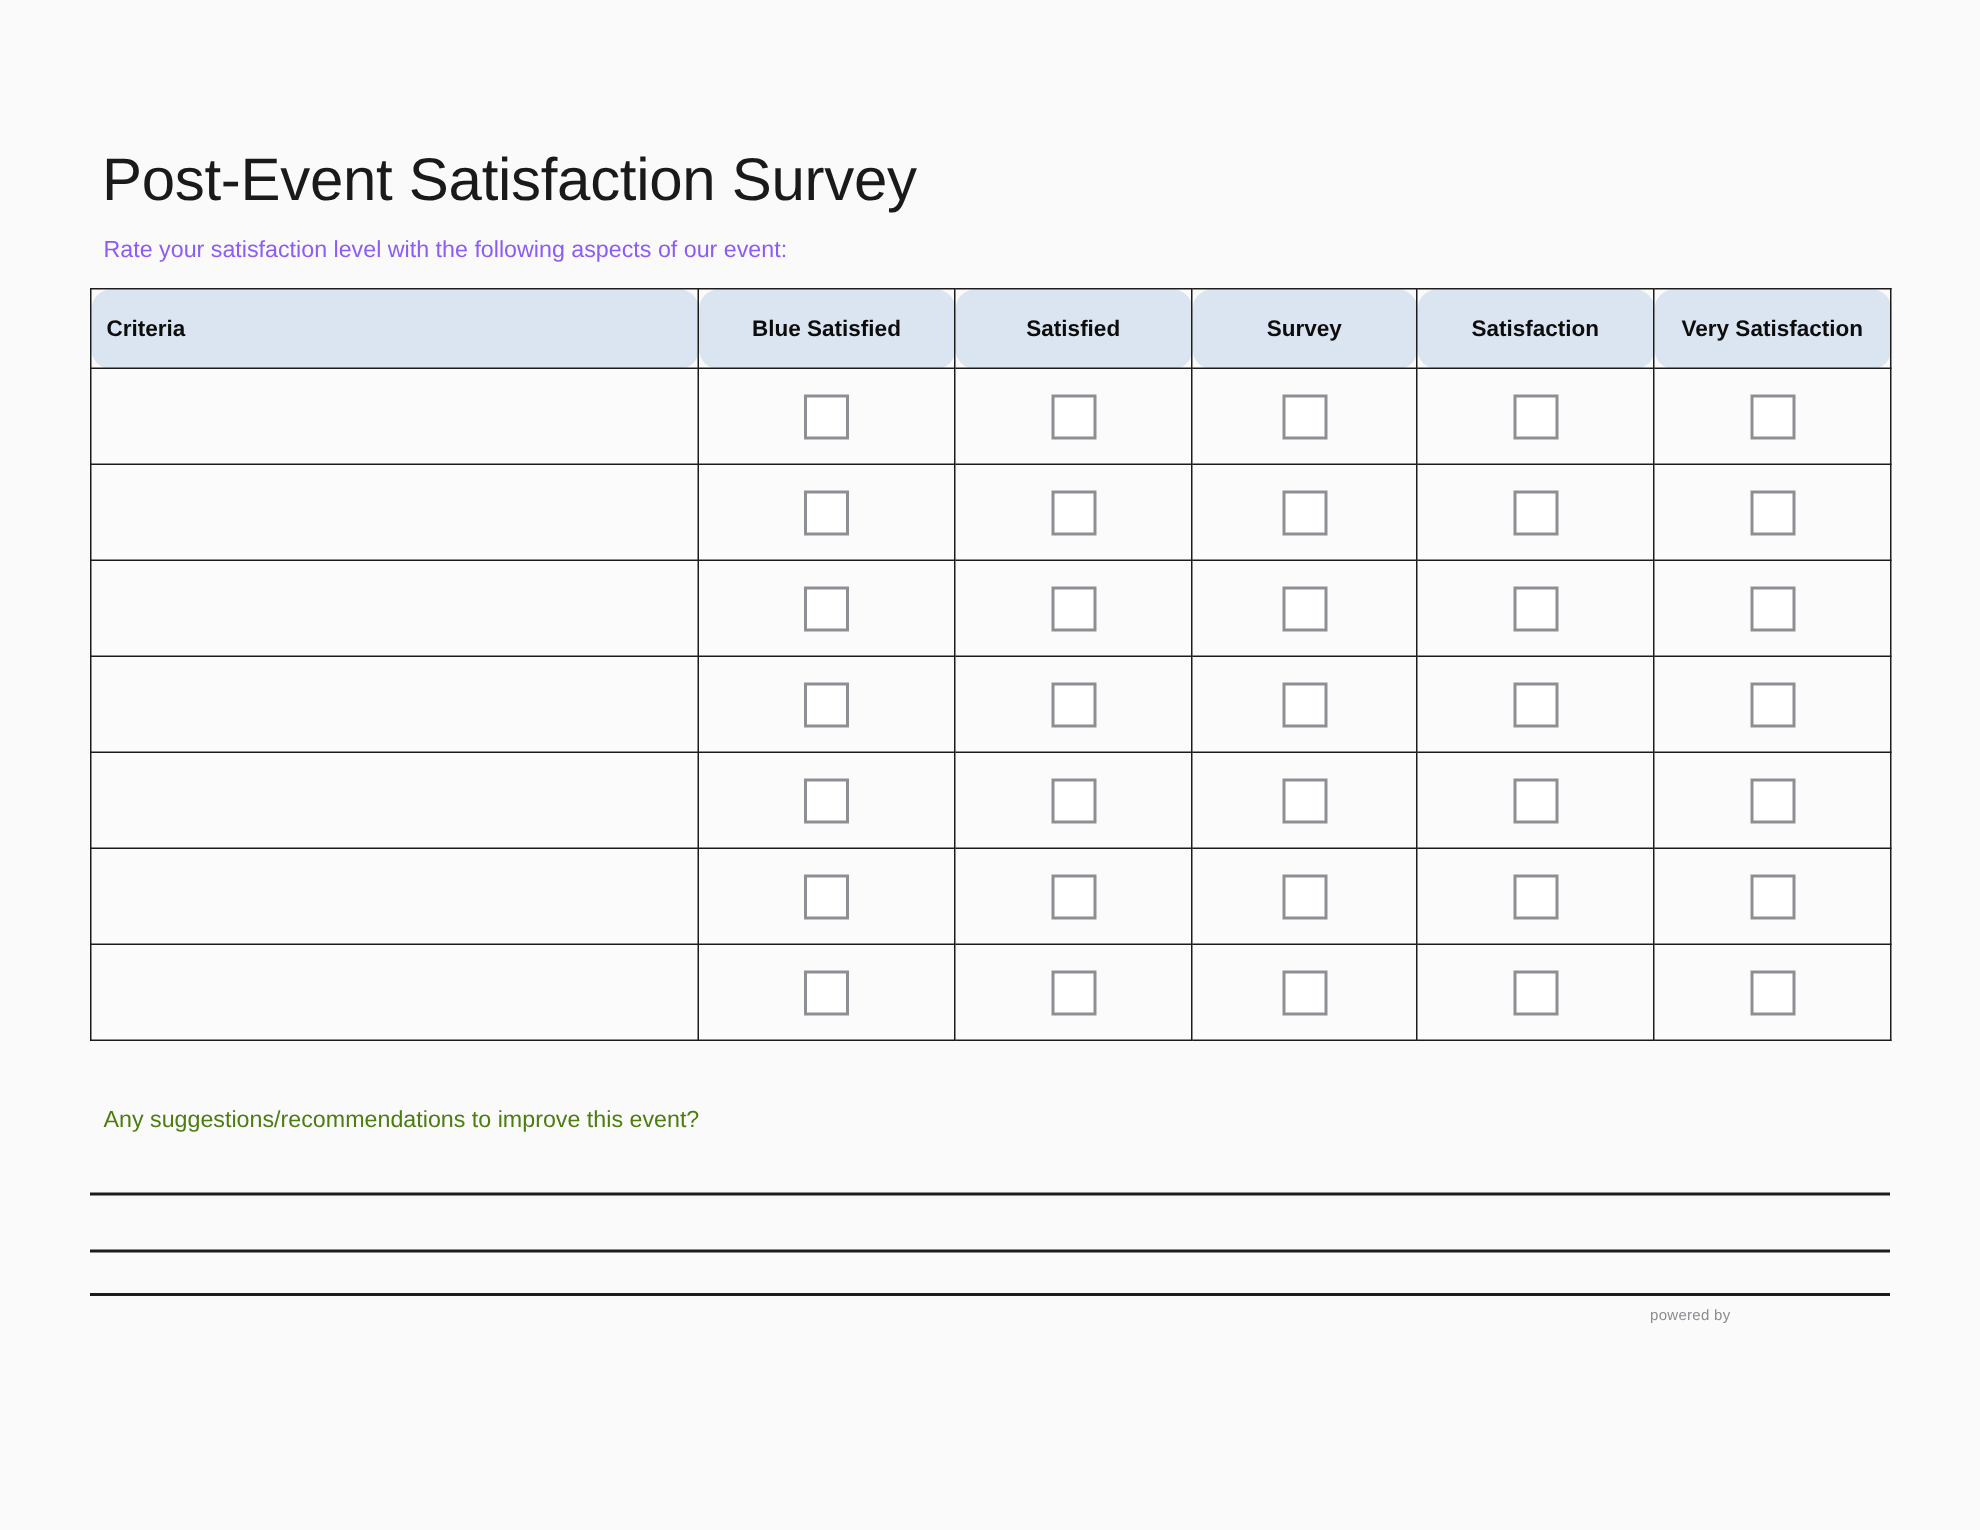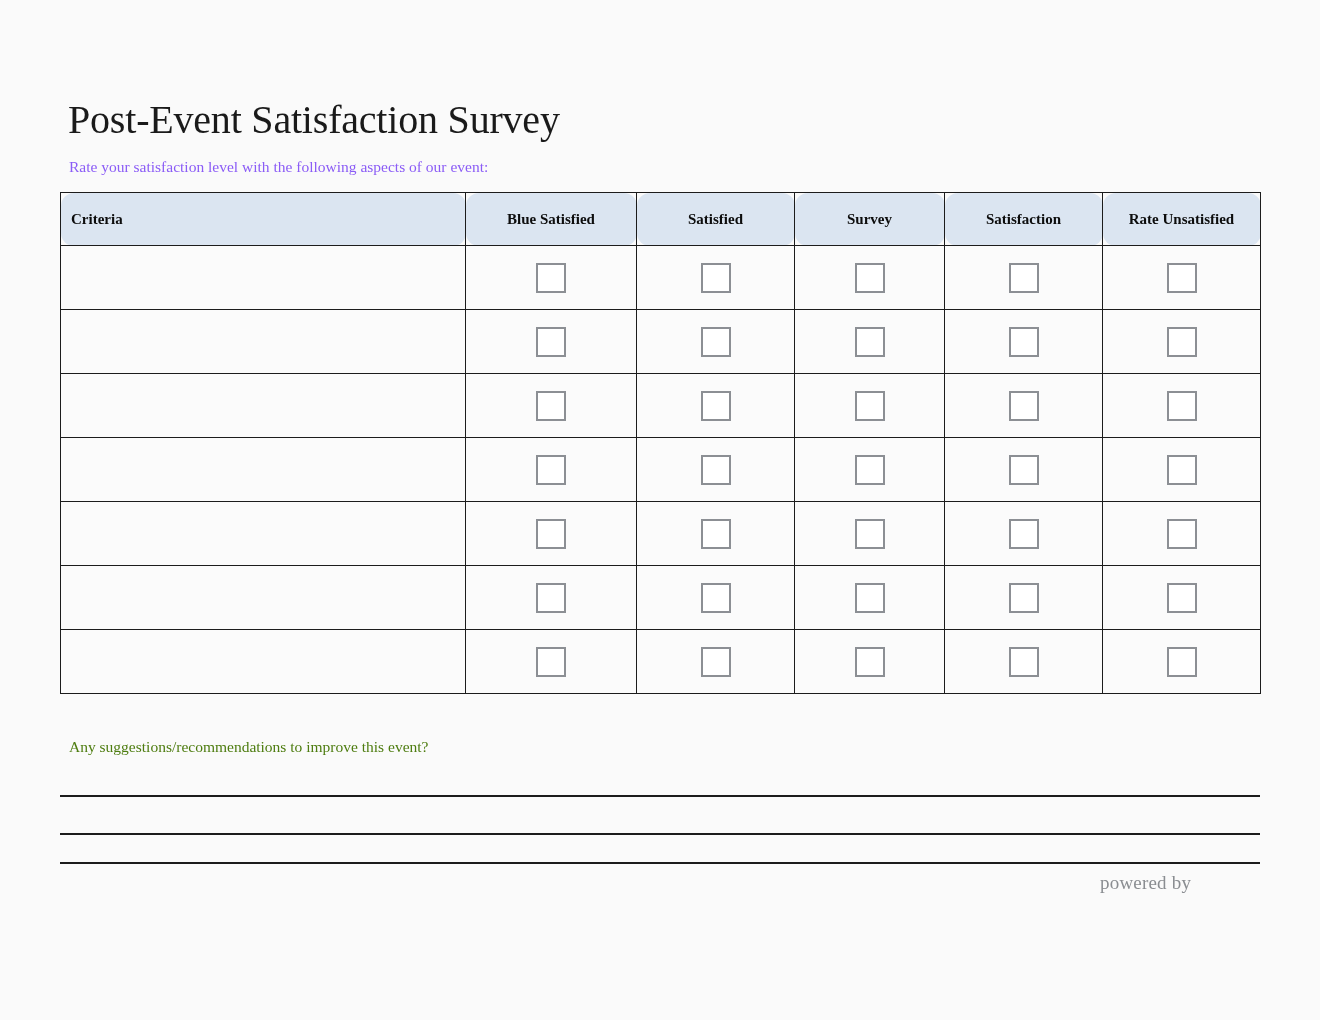--- a/index.html
+++ b/index.html
@@ -14,21 +14,20 @@
     font-family: "Liberation Sans", sans-serif;
     color: #111111;
     overflow: hidden;
   }
 
   .page {
     position: relative;
     width: 1320px;
     height: 880px;
     padding: 12px;
-    font-family: Liberation Serif, serif;
   }
 
   
   .doc-title {
     position: absolute;
     left: 68px;
     top: 70px;
     font-size: 40px;
     font-weight: 400;
     letter-spacing: -0.2px;
@@ -129,21 +128,21 @@
 
   
   .footer-brand {
     position: absolute;
     left: 1098px;
     top: 872px;
     width: 170px;
     text-align: left;
   }
   .powered-by {
-    font-size: 19px;
+    font-size: 10px;
     color: #8a8d91;
     font-weight: 400;
     letter-spacing: 0.2px;
     padding-left: 2px;
     line-height: 1.2;
   }
   .brand-name {
     font-size: 30px;
     font-weight: 400;
     line-height: 1.25;
@@ -171,21 +170,21 @@
       <col class="c-rate4">
       <col class="c-rate5">
     </colgroup>
     <thead>
       <tr>
         <th class="criteria-head">Criteria</th>
         <th>Blue Satisfied</th>
         <th>Satisfied</th>
         <th>Survey</th>
         <th>Satisfaction</th>
-        <th>Rate Unsatisfied</th>
+        <th>Very Satisfaction</th>
       </tr>
     </thead>
     <tbody>
 
       <tr>
         <td class="criteria-cell"></td>
         <td class="rating-cell"><span class="checkbox"></span></td>
         <td class="rating-cell"><span class="checkbox"></span></td>
         <td class="rating-cell"><span class="checkbox"></span></td>
         <td class="rating-cell"><span class="checkbox"></span></td>

